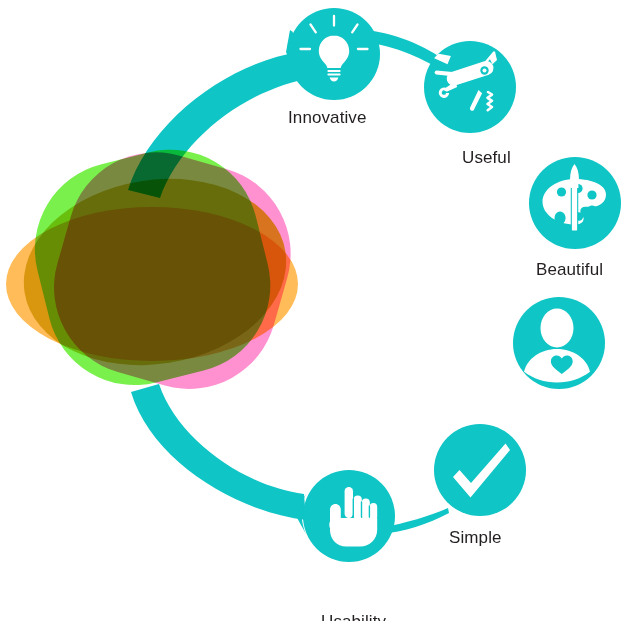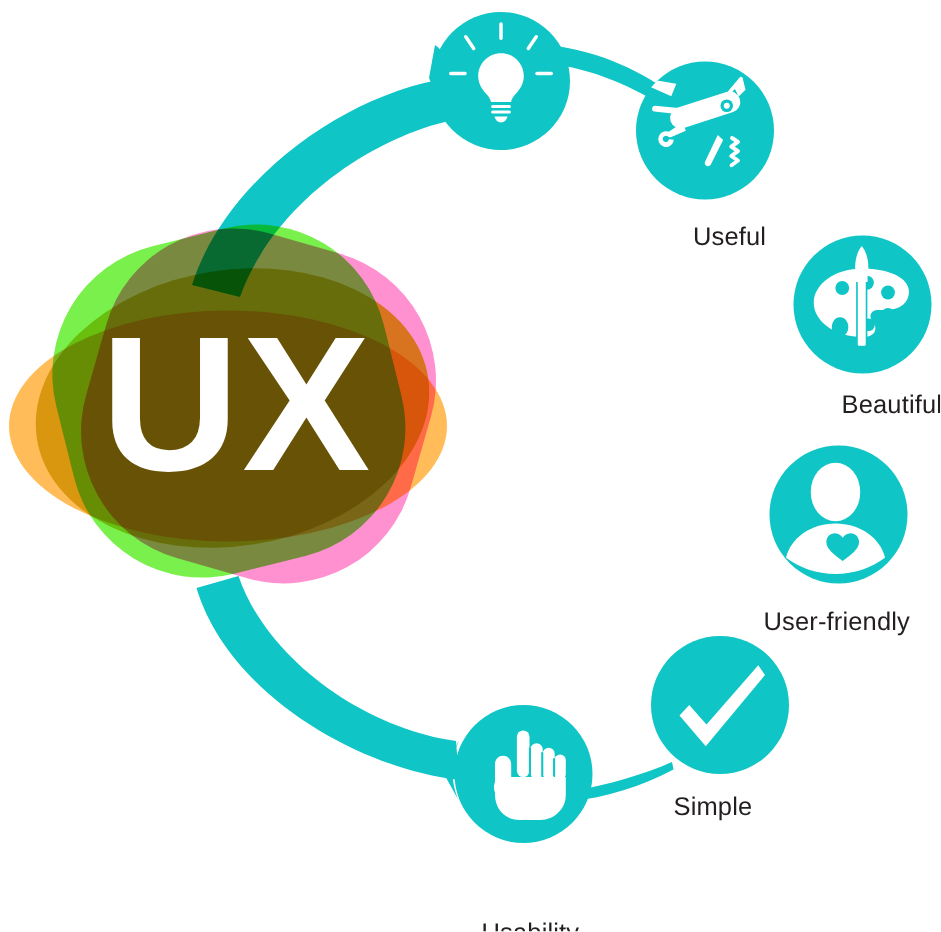--- a/index.html
+++ b/index.html
@@ -31,21 +31,21 @@
     font-size: 17px;
     color: #231f20;
     letter-spacing: 0.1px;
     line-height: 21px;
     white-space: pre;
     text-align: center;
     pointer-events: none;
   }
   .label-innovative { left: 288px; top: 107px; }
   .label-useful     { left: 462px; top: 147px; text-align: center; }
-  .label-beautiful  { left: 536px; top: 259px; margin-left: 25px; }
+  .label-beautiful  { left: 536px; top: 259px; }
   .label-userfriendly { left: 509px; top: 404px; }
   .label-simple     { left: 449px; top: 527px; text-align: center; }
   .label-usability  { left: 321px; top: 569px; text-align: center; }
   .ux-wordmark {
     position: absolute;
     left: 48px;
     top: 200px;
     width: 220px;
     height: 140px;
     font-family: "Liberation Sans", sans-serif;
@@ -215,28 +215,27 @@
 
         <g stroke="#0fc5c5" stroke-width="1.4" fill="none" stroke-linecap="round">
           <line x1="353.3" y1="499" x2="353.3" y2="517"></line>
           <line x1="361.5" y1="502" x2="361.5" y2="517"></line>
           <line x1="369.4" y1="506" x2="369.4" y2="517"></line>
         </g>
       </g>
     </g>
   </svg>
 
-  <div class="ux-wordmark">UX</div>
-
+
+  <div class="node-label label-innovative">Innovative</div>
 
   <div class="node-label label-useful">Useful</div>
 
   <div class="node-label label-beautiful">Beautiful</div>
 
-  <div class="node-label label-userfriendly">User-friendly</div>
 
   <div class="node-label label-simple">Simple</div>
 
   <div class="node-label label-usability">
     <div>Usability</div>
     
   </div>
 
 </div>
 

